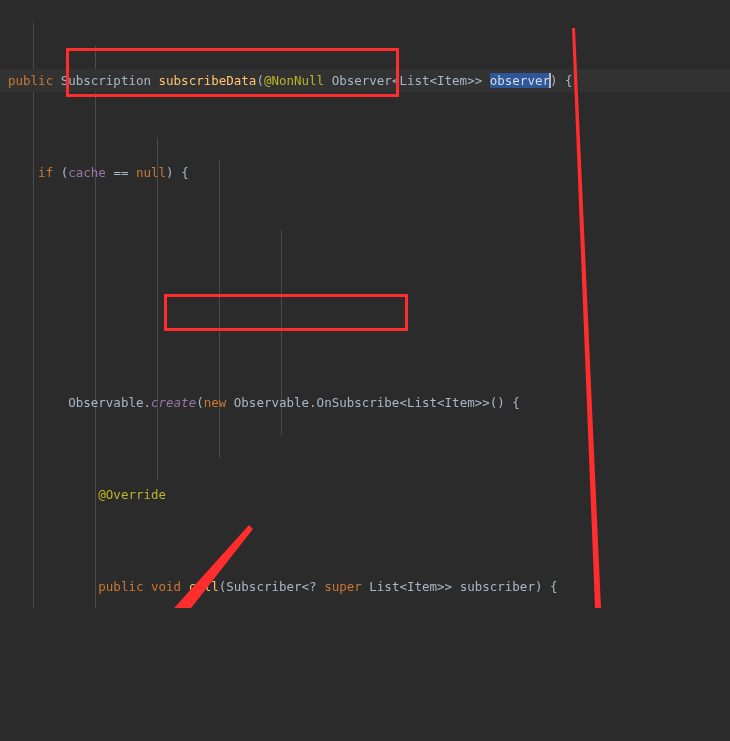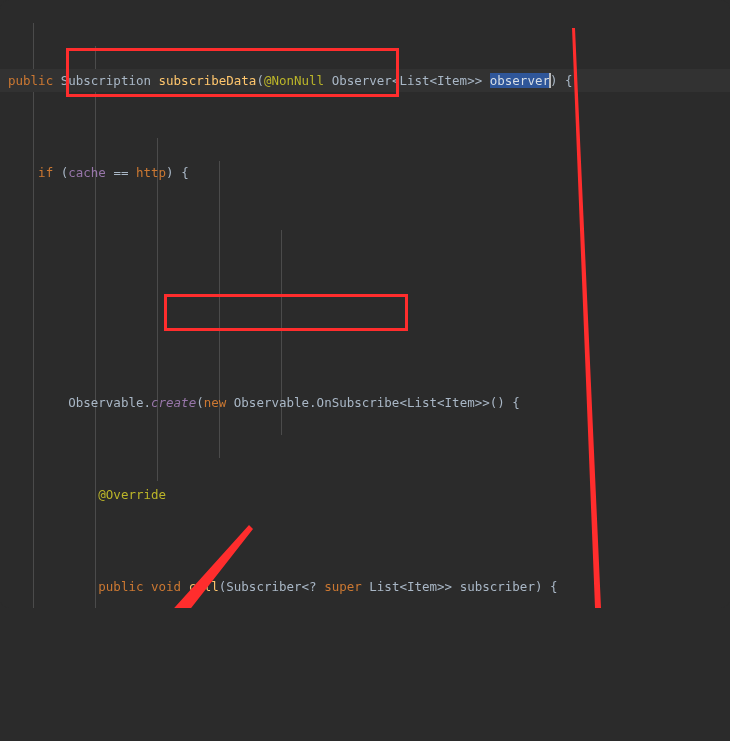--- a/index.html
+++ b/index.html
@@ -110,21 +110,21 @@
   <div class="guide" style="left:33px;  top:23px;  height:665px;"></div>
   <div class="guide" style="left:95px;  top:46px;  height:619px;"></div>
   <div class="guide" style="left:157px; top:138px; height:343px;"></div>
   <div class="guide" style="left:219px; top:161px; height:297px;"></div>
   <div class="guide" style="left:281px; top:230px; height:205px;"></div>
 
   <div id="code">
 
     <div class="line caret-row"><span class="kw">public</span> <span class="type">Subscription</span> <span class="mth">subscribeData</span><span class="punc">(</span><span class="ann">@NonNull</span> <span class="type">Observer</span><span class="punc">&lt;</span><span class="type">List</span><span class="punc">&lt;</span><span class="type">Item</span><span class="punc">&gt;&gt;</span> <span class="sel">observer</span><span class="caret"></span><span class="punc">)</span> <span class="punc">{</span></div>
 
-    <div class="line">    <span class="kw">if</span> <span class="punc">(</span><span class="fld">cache</span> <span class="punc">==</span> <span class="kw">http</span><span class="punc">)</span> <span class="punc">{</span></div>
+    <div class="line">    <span class="kw">if</span> <span class="punc">(</span><span class="fld">cache</span> <span class="punc">==</span> <span class="kw">null</span><span class="punc">)</span> <span class="punc">{</span></div>
 
 
 
     <div class="line"> </div>
 
     <div class="line">        <span class="type">Observable</span><span class="punc">.</span><span class="stat">create</span><span class="punc">(</span><span class="kw">new</span> <span class="type">Observable</span><span class="punc">.</span><span class="type">OnSubscribe</span><span class="punc">&lt;</span><span class="type">List</span><span class="punc">&lt;</span><span class="type">Item</span><span class="punc">&gt;&gt;()</span> <span class="punc">{</span></div>
 
     <div class="line">            <span class="ann">@Override</span></div>
 
     <div class="line">            <span class="kw">public</span> <span class="kw">void</span> <span class="mth">call</span><span class="punc">(</span><span class="type">Subscriber</span><span class="punc">&lt;?</span> <span class="kw">super</span> <span class="type">List</span><span class="punc">&lt;</span><span class="type">Item</span><span class="punc">&gt;&gt;</span> <span class="plain">subscriber</span><span class="punc">)</span> <span class="punc">{</span></div>

